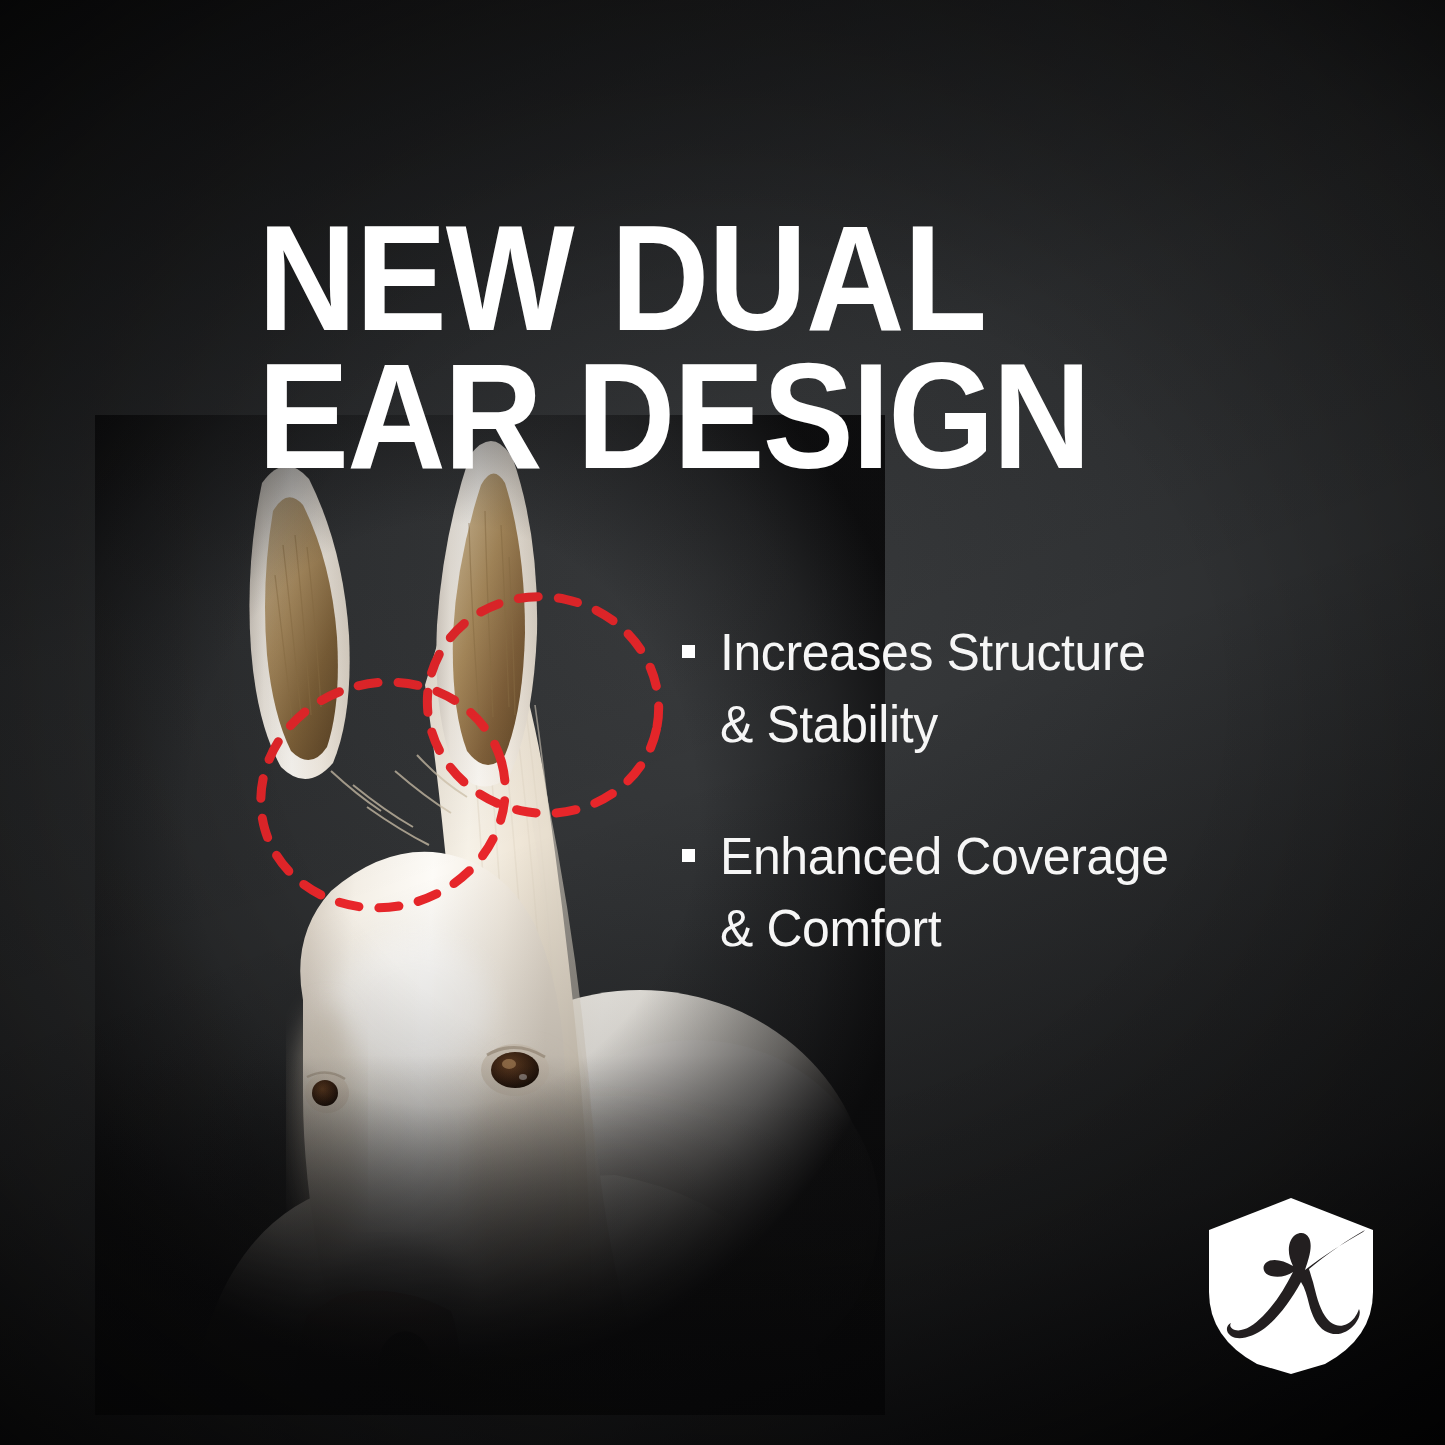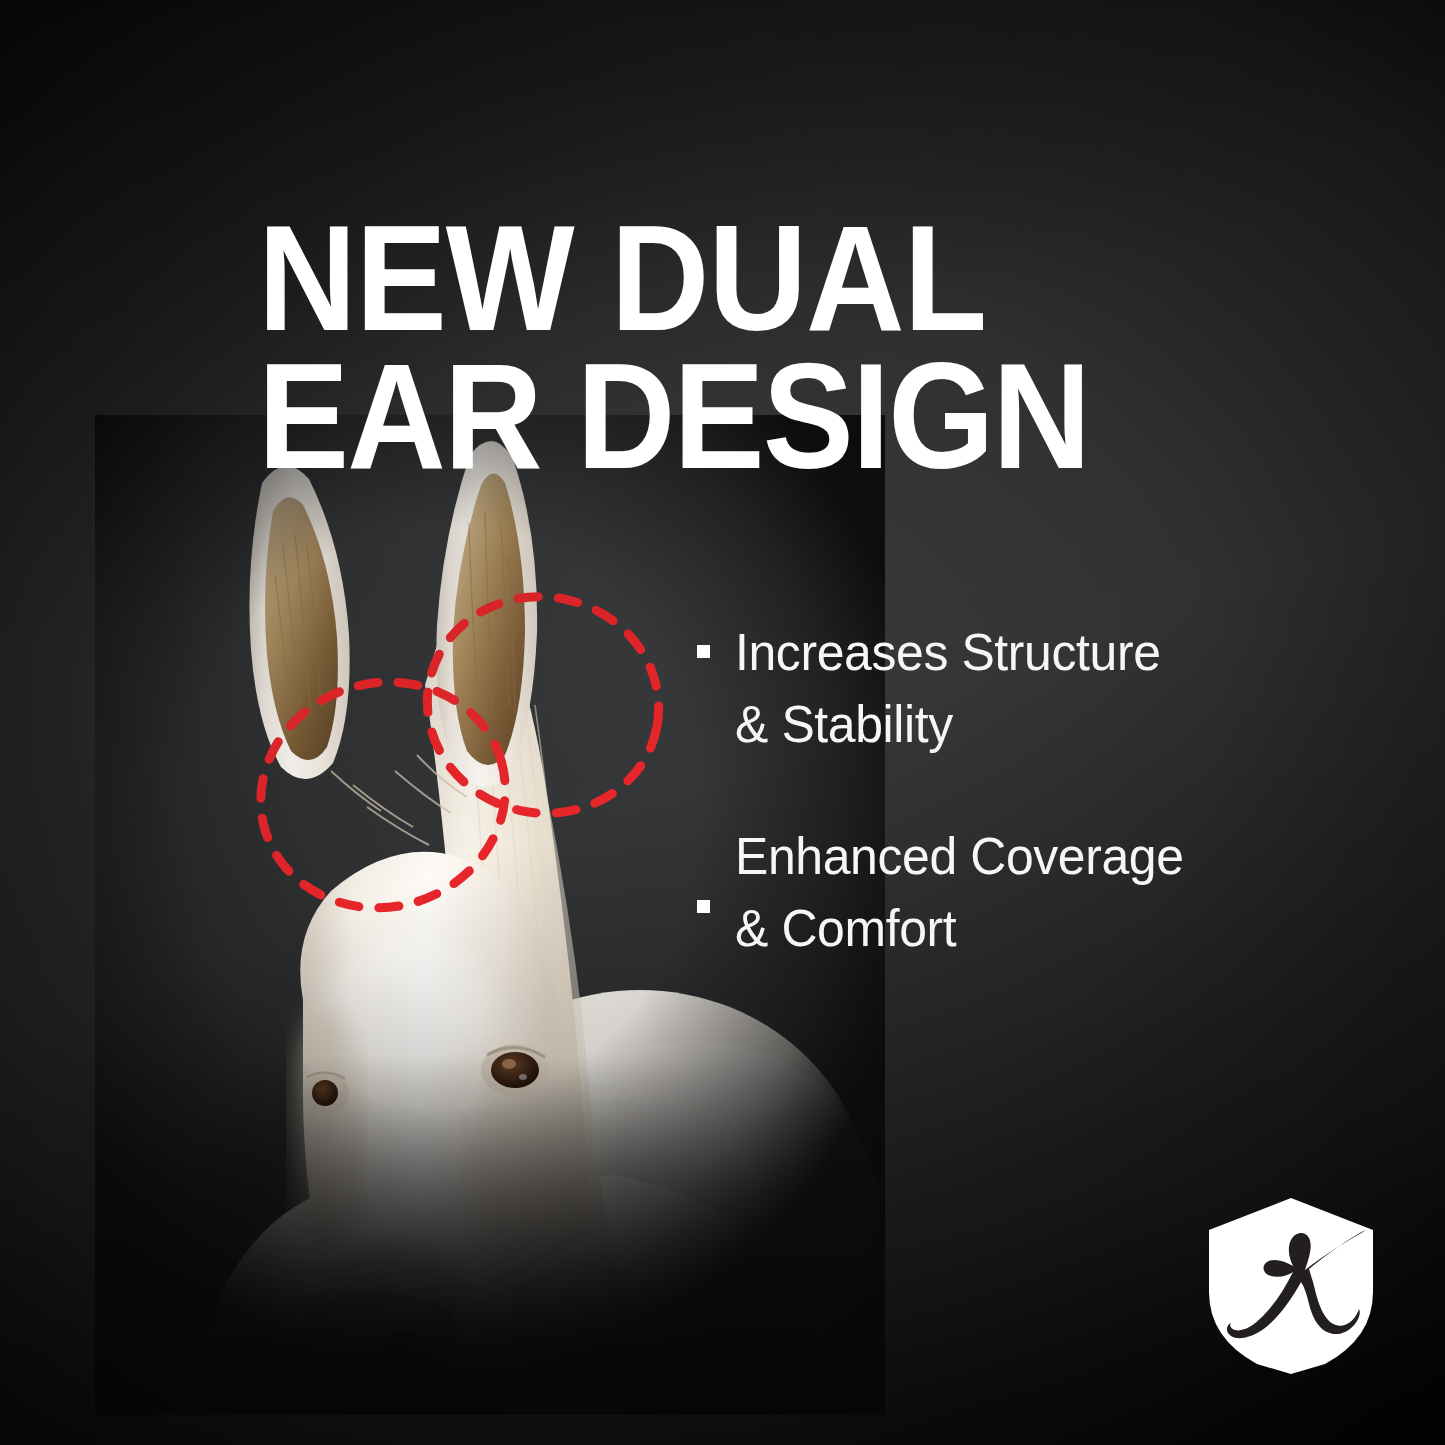--- a/index.html
+++ b/index.html
@@ -51,30 +51,30 @@
     text-transform: uppercase;
     transform: scaleX(0.91);
     transform-origin: left top;
   }
   .headline .hl-line { display: block; white-space: nowrap; }
   .headline .hl-line.l2 { letter-spacing: -2px; }
 
   
   .bullets {
     position: absolute;
-    left: 697px;
+    left: 682px;
     top: 616px;
     width: 660px;
   }
   .bullet-row {
     display: flex;
     align-items: flex-start;
     margin-bottom: 60px;
   }
-  .bullet-row:last-child { margin-bottom: 0; align-items: center; }
+  .bullet-row:last-child { margin-bottom: 0; }
   .bullet-marker {
     width: 13px;
     height: 13px;
     background: #ffffff;
     flex: 0 0 13px;
     margin-top: 29px;
     margin-right: 25px;
   }
   .bullet-text {
     color: #f6f6f6;

